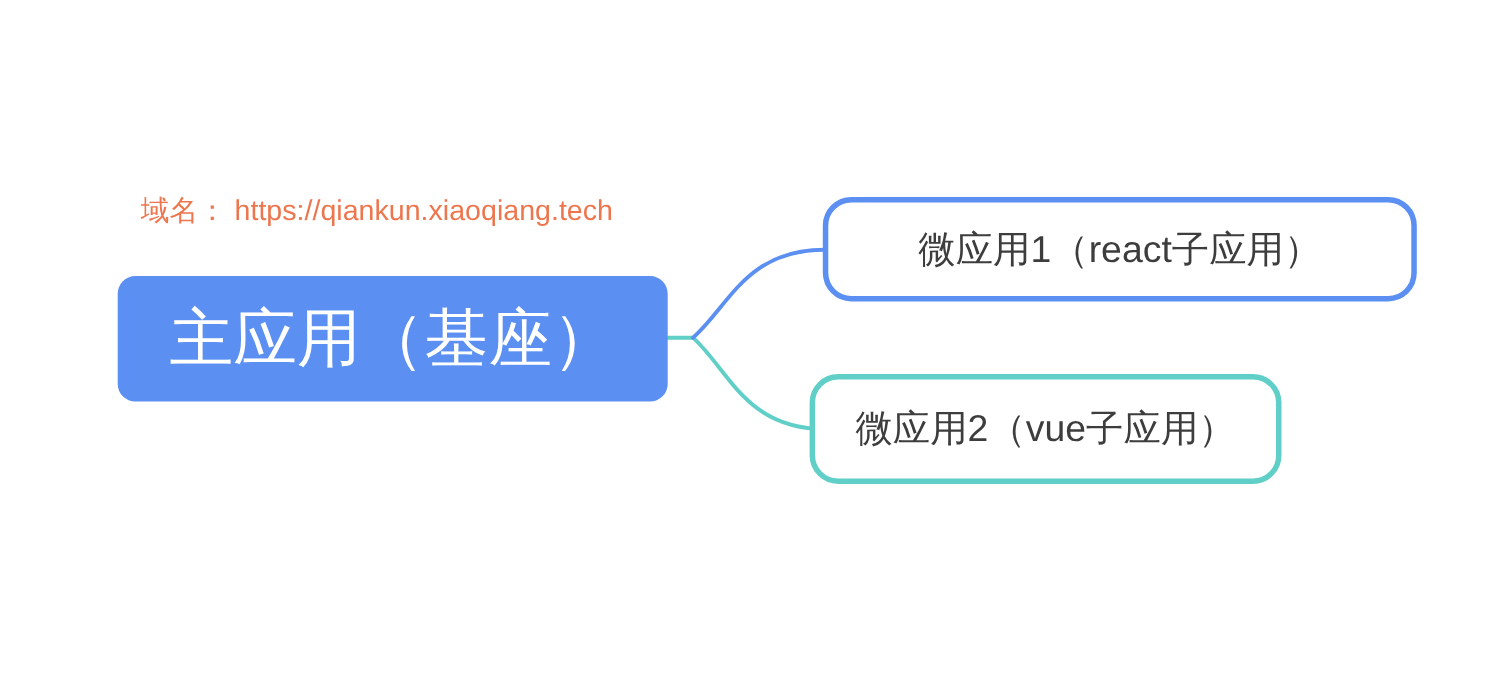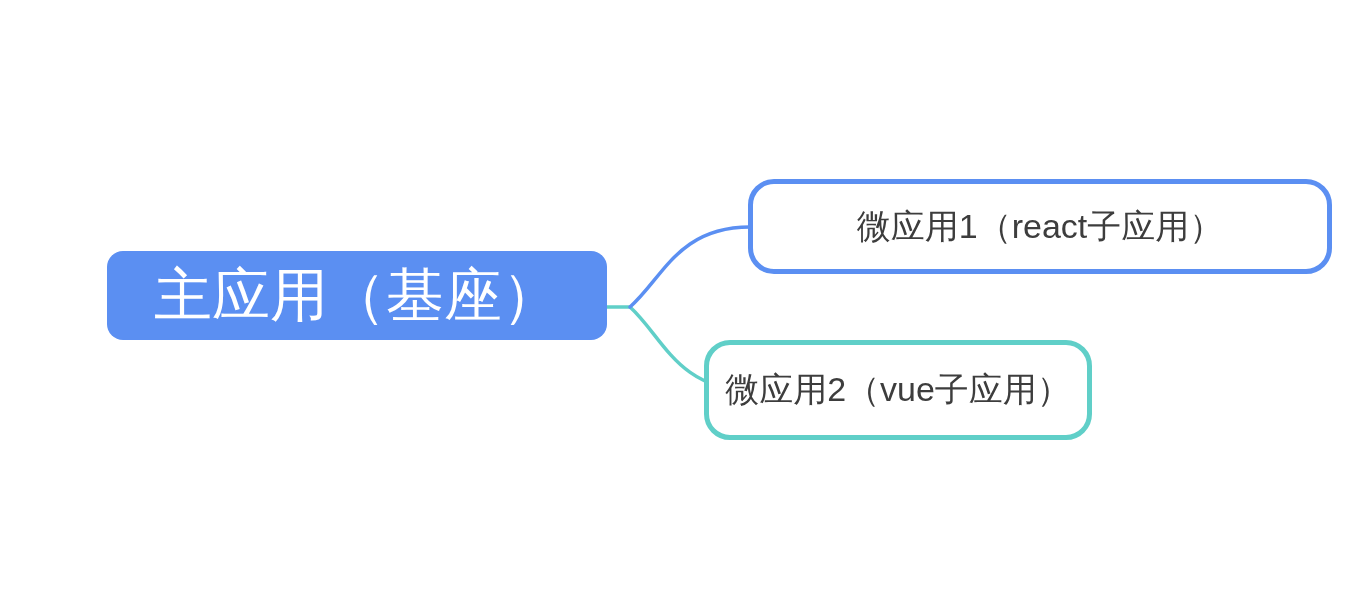--- a/index.html
+++ b/index.html
@@ -27,45 +27,45 @@
     box-sizing: border-box;
     display: flex;
     align-items: center;
     justify-content: center;
     white-space: nowrap;
   }
   .node-root {
     left: 107px;
     top: 251px;
     width: 500px;
-    height: 89px;
+    height: 114px;
     background: var(--blue, #5b8ff2);
     border-radius: 16px;
     color: var(--root_text, #ffffff);
     font-size: 58px;
     cursor: pointer;
   }
   .node-child {
     background: #ffffff;
     color: var(--node_text, #3d3d3d);
     font-size: 34px;
     border-radius: 26px;
     cursor: pointer;
   }
   .node-react {
     left: 748px;
     top: 179px;
-    width: 584px;
+    width: 540px;
     height: 95px;
     border: 5px solid var(--blue, #5b8ff2);
   }
   .node-vue {
-    left: 704px;
+    left: 736px;
     top: 340px;
-    width: 388px;
+    width: 429px;
     height: 100px;
     border: 5px solid var(--teal, #60cfc8);
   }
   .domain-label {
     position: absolute;
     color: var(--orange, #ed764e);
     font-size: 26px;
     line-height: 1.1;
     white-space: nowrap;
     cursor: text;
@@ -77,20 +77,21 @@
 </head>
 <body>
 
 <div class="canvas">
 
   <svg class="connectors" viewBox="0 0 1366 616" xmlns="http://www.w3.org/2000/svg">
     <path d="M 607 307 L 630 307 C 663 337 678 390 750 390" fill="none" stroke-width="3.5" stroke-linecap="round" stroke="#60cfc8"></path>
     <path d="M 630 307 C 663 278 678 227 750 227" fill="none" stroke-width="3.5" stroke-linecap="round" stroke="#5b8ff2"></path>
   </svg>
 
+  <div class="domain-label domain-main">域名： https://qiankun.xiaoqiang.tech</div>
 
   <div class="node node-root">
     <span>主应用（基座）</span>
   </div>
 
 
   <div class="node node-child node-react">
     <span>微应用1（react子应用）</span>
   </div>
 

